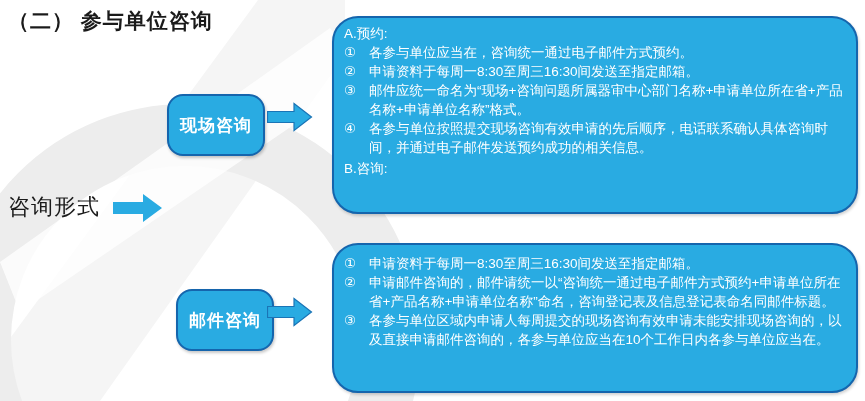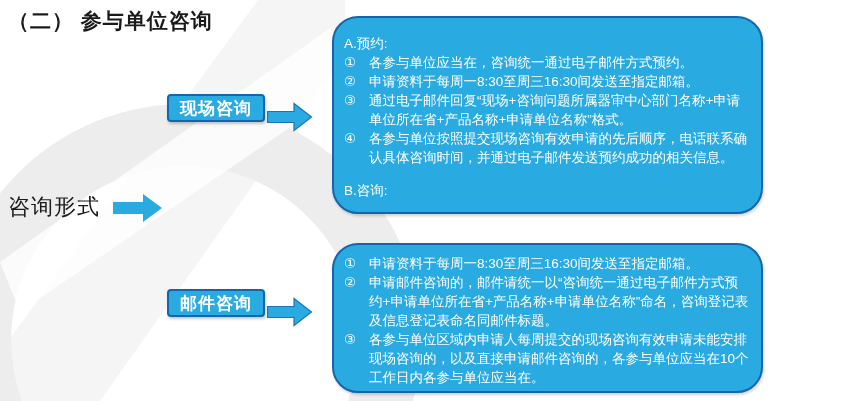--- a/index.html
+++ b/index.html
@@ -24,57 +24,57 @@
   }
   .left-label{
     left:8px;top:192px;
     font-size:22px;font-weight:500;
     color:var(--ink,#1a1a1a);
     letter-spacing:1px;
   }
 
   .node{
     position:absolute;z-index:1;
-    width:98px;height:28px;
+    width:98px;height:62px;
     background:var(--accent,#29ABE2);
     border:2.5px solid var(--accent-border,#1565AD);
-    border-radius:4px;
+    border-radius:16px;
     box-sizing:border-box;
     display:flex;align-items:center;justify-content:center;
     box-shadow:1px 2px 3px rgba(0,0,0,.22);
   }
   .node span{
     color:var(--on-accent,#fff);
     font-size:17px;font-weight:bold;letter-spacing:1px;
   }
   .node-site{left:167px;top:94px;}
-  .node-mail{left:167px;top:289px;}
+  .node-mail{left:176px;top:289px;}
 
   .arrow{position:absolute;z-index:1;}
   .arrow-main{left:113px;top:193px;}
   .arrow-site{left:267px;top:102px;}
   .arrow-mail{left:267px;top:297px;}
 
   .bigbox{
     position:absolute;z-index:1;
-    left:332px;width:431px;
+    left:332px;width:526px;
     background:var(--accent,#29ABE2);
     border:2.5px solid var(--accent-border,#1565AD);
     border-radius:26px;
     box-sizing:border-box;
-    padding:16px 10px;
+    padding:6px 10px;
     color:var(--on-accent,#fff);
     font-size:13.5px;line-height:19px;
     box-shadow:1px 2px 3px rgba(0,0,0,.18);
   }
   .box-top{top:16px;height:198px;}
   .box-bottom{top:243px;height:150px;padding-top:9px;}
 
   .sec-heading{color:var(--on-accent,#fff);}
-  .sec-b{margin-top:14px;}
+  .sec-b{margin-top:2px;}
   .li{display:flex;}
   .li .num{width:25px;flex:none;}
   .li .txt{flex:1;}
   .b{font-weight:normal;}
 </style>
 </head>
 <body>
 
 <div class="slide">
 
@@ -114,21 +114,21 @@
         <div class="li">
           <span class="num">①</span>
           <div class="txt"><span>各参与单位应当在，咨询统一通过电子邮件方式预约。</span></div>
         </div>
         <div class="li">
           <span class="num">②</span>
           <div class="txt"><span>申请资料于每周一8:30至周三16:30间发送至指定邮箱。</span></div>
         </div>
         <div class="li">
           <span class="num">③</span>
-          <div class="txt"><span>通过电子邮件回复“</span><span class="b">现场</span><span>+咨询问题所属器审中心部门名称+申请单位所在省+产品名称+申请单位名称”格式。</span></div>
+          <div class="txt"><span>邮件应统一命名为“</span><span class="b">现场</span><span>+咨询问题所属器审中心部门名称+申请单位所在省+产品名称+申请单位名称”格式。</span></div>
         </div>
         <div class="li">
           <span class="num">④</span>
           <div class="txt"><span>各参与单位按照提交现场咨询有效申请的先后顺序，电话联系确认具体咨询时间，并通过电子邮件发送预约成功的相关信息。</span></div>
         </div>
       </div>
     <div class="sec-heading sec-b">B.咨询:</div>
   </div>
 
   <div class="bigbox box-bottom">

